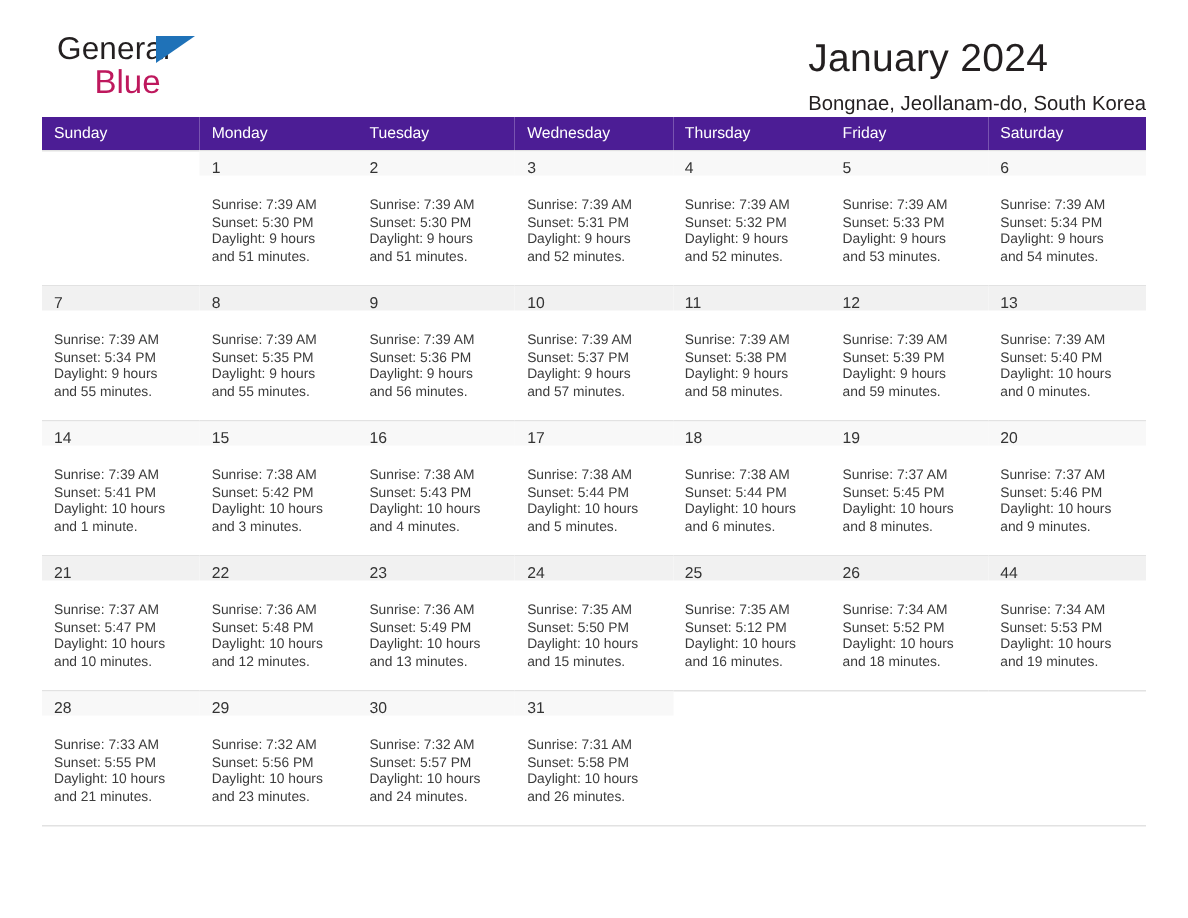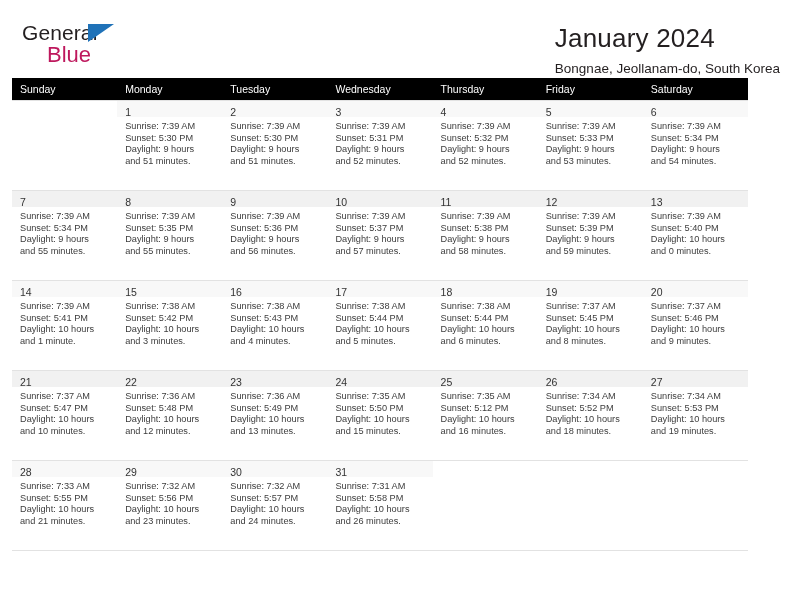--- a/index.html
+++ b/index.html
@@ -12,21 +12,21 @@
     height: 612px;
     font-family: "Liberation Sans", sans-serif;
     color: #231f20;
     overflow: hidden;
   }
   .page {
     position: relative;
     width: 792px;
     height: 612px;
     box-sizing: border-box;
-    padding: 0 12px;
+    padding: 0 28px;
   }
 
   
   .header {
     display: flex;
     align-items: flex-start;
     justify-content: space-between;
     height: 74px;
     padding-top: 22px;
     box-sizing: border-box;
@@ -84,21 +84,21 @@
   }
 
   
   .calendar {
     width: 736px;
     border-collapse: collapse;
     table-layout: fixed;
     margin-top: 4px;
   }
   .calendar th {
-    background: #000000;
+    background: #4c1d95;
     color: #ffffff;
     font-size: 10.5px;
     font-weight: normal;
     text-align: left;
     padding: 5px 0 5px 8px;
     height: 20px;
     box-sizing: border-box;
     border: none;
   }
   .calendar td {
@@ -125,20 +125,21 @@
   .daynum {
     font-size: 10.5px;
     color: #333333;
     line-height: 14px;
   }
   .cell-body {
     padding: 4px 6px 0 8px;
     font-size: 9.2px;
     line-height: 11.6px;
     color: #3c3c3c;
+    margin-top: 10px;
   }
   .cell-body div { white-space: nowrap; }
   .cell-empty .daynum-bar { background: transparent; }
   .footline {
     width: 736px;
     border-top: 1px solid #e2e2e2;
     margin-top: 0;
   }
 </style>
 </head>
@@ -468,21 +469,21 @@
               <div class="cell-body">
                 <div>Sunrise: 7:34 AM</div>
                 <div>Sunset: 5:52 PM</div>
                 <div>Daylight: 10 hours</div>
                 <div>and 18 minutes.</div>
               </div>
             </div>
           </td>
           <td>
             <div class="cell-inner">
-              <div class="daynum-bar"><span class="daynum">27</span></div>
+              <div class="daynum-bar"><span class="daynum">44</span></div>
               <div class="cell-body">
                 <div>Sunrise: 7:34 AM</div>
                 <div>Sunset: 5:53 PM</div>
                 <div>Daylight: 10 hours</div>
                 <div>and 19 minutes.</div>
               </div>
             </div>
           </td>
         </tr>
         <tr>

